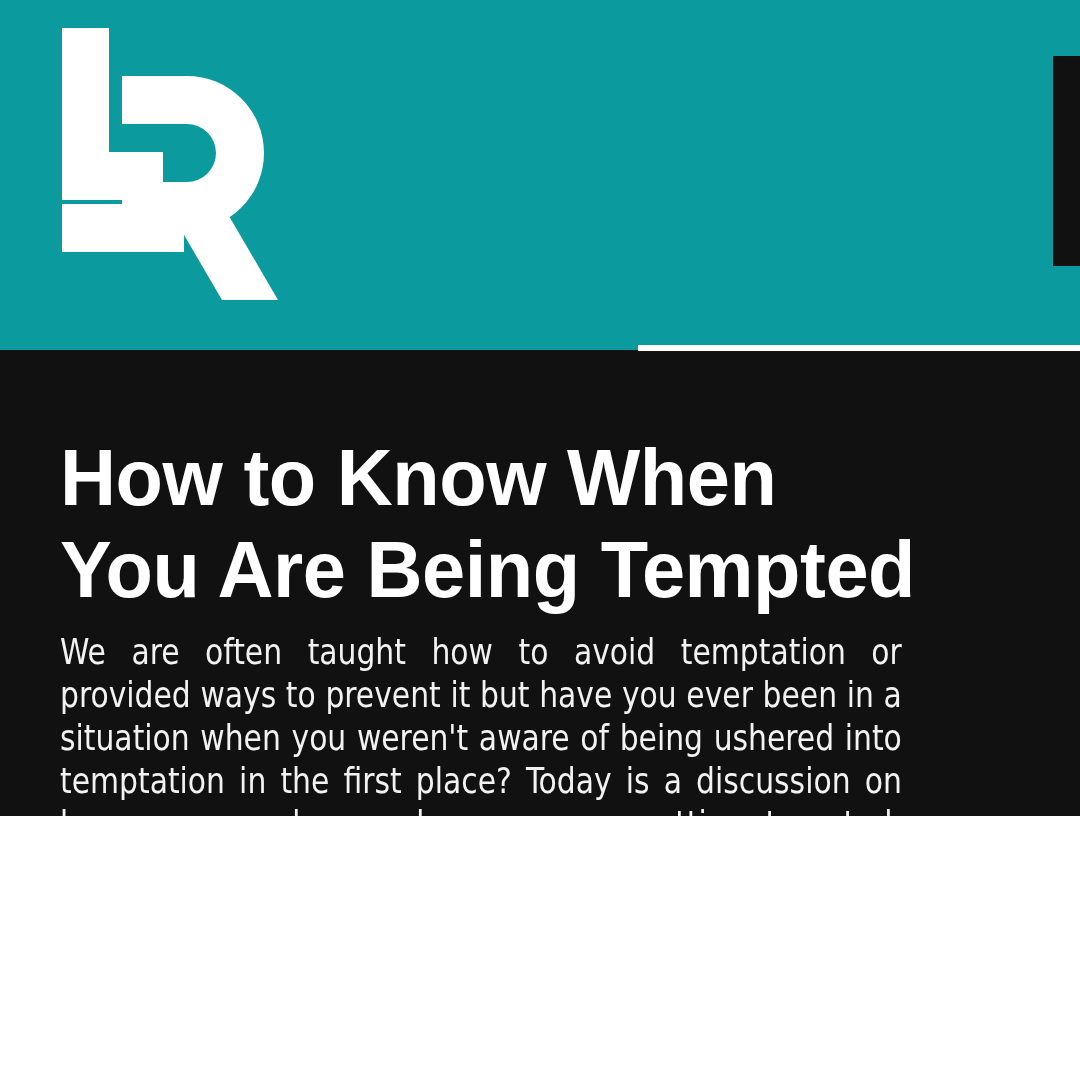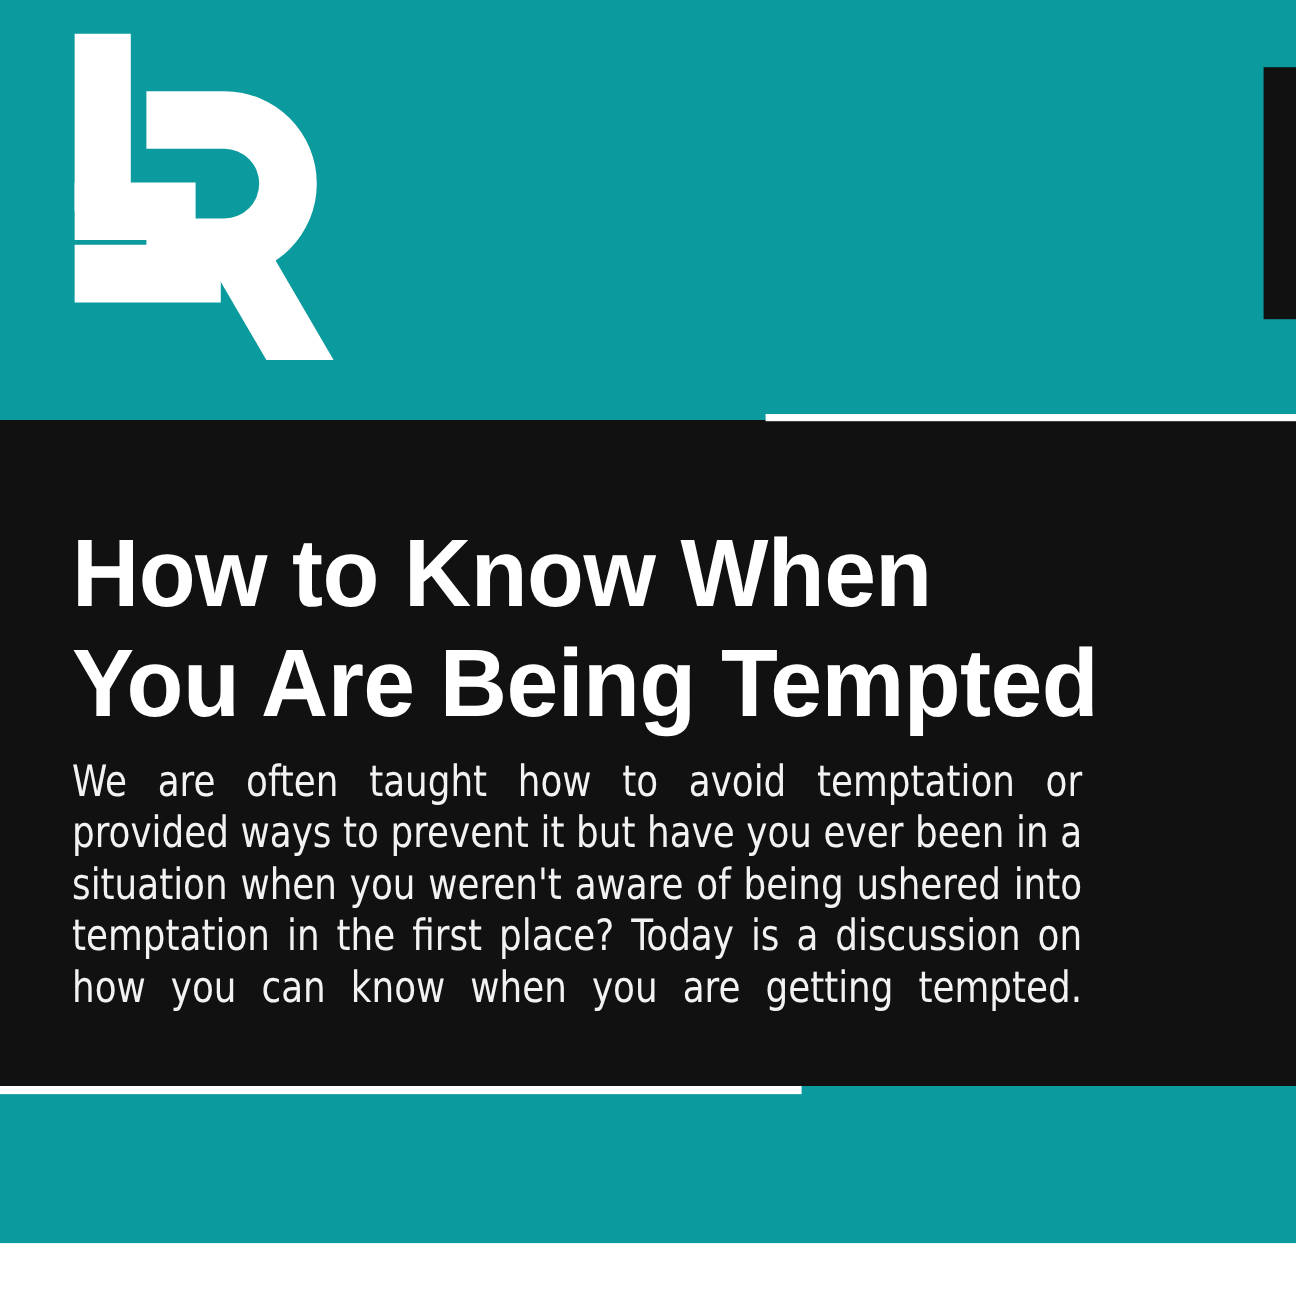--- a/index.html
+++ b/index.html
@@ -3,21 +3,21 @@
 <meta charset="utf-8">
 <style>
   html, body {
     margin: 0;
     padding: 0;
     background: #ffffff;
   }
   #canvas {
     position: relative;
     width: 1080px;
-    height: 1036px;
+    height: 816px;
     overflow: hidden;
     background: #0B9A9E;
     font-family: "Liberation Sans", sans-serif;
     -webkit-font-smoothing: antialiased;
   }
 
   
   .band-top {
     position: absolute;
     left: 0; top: 0;

